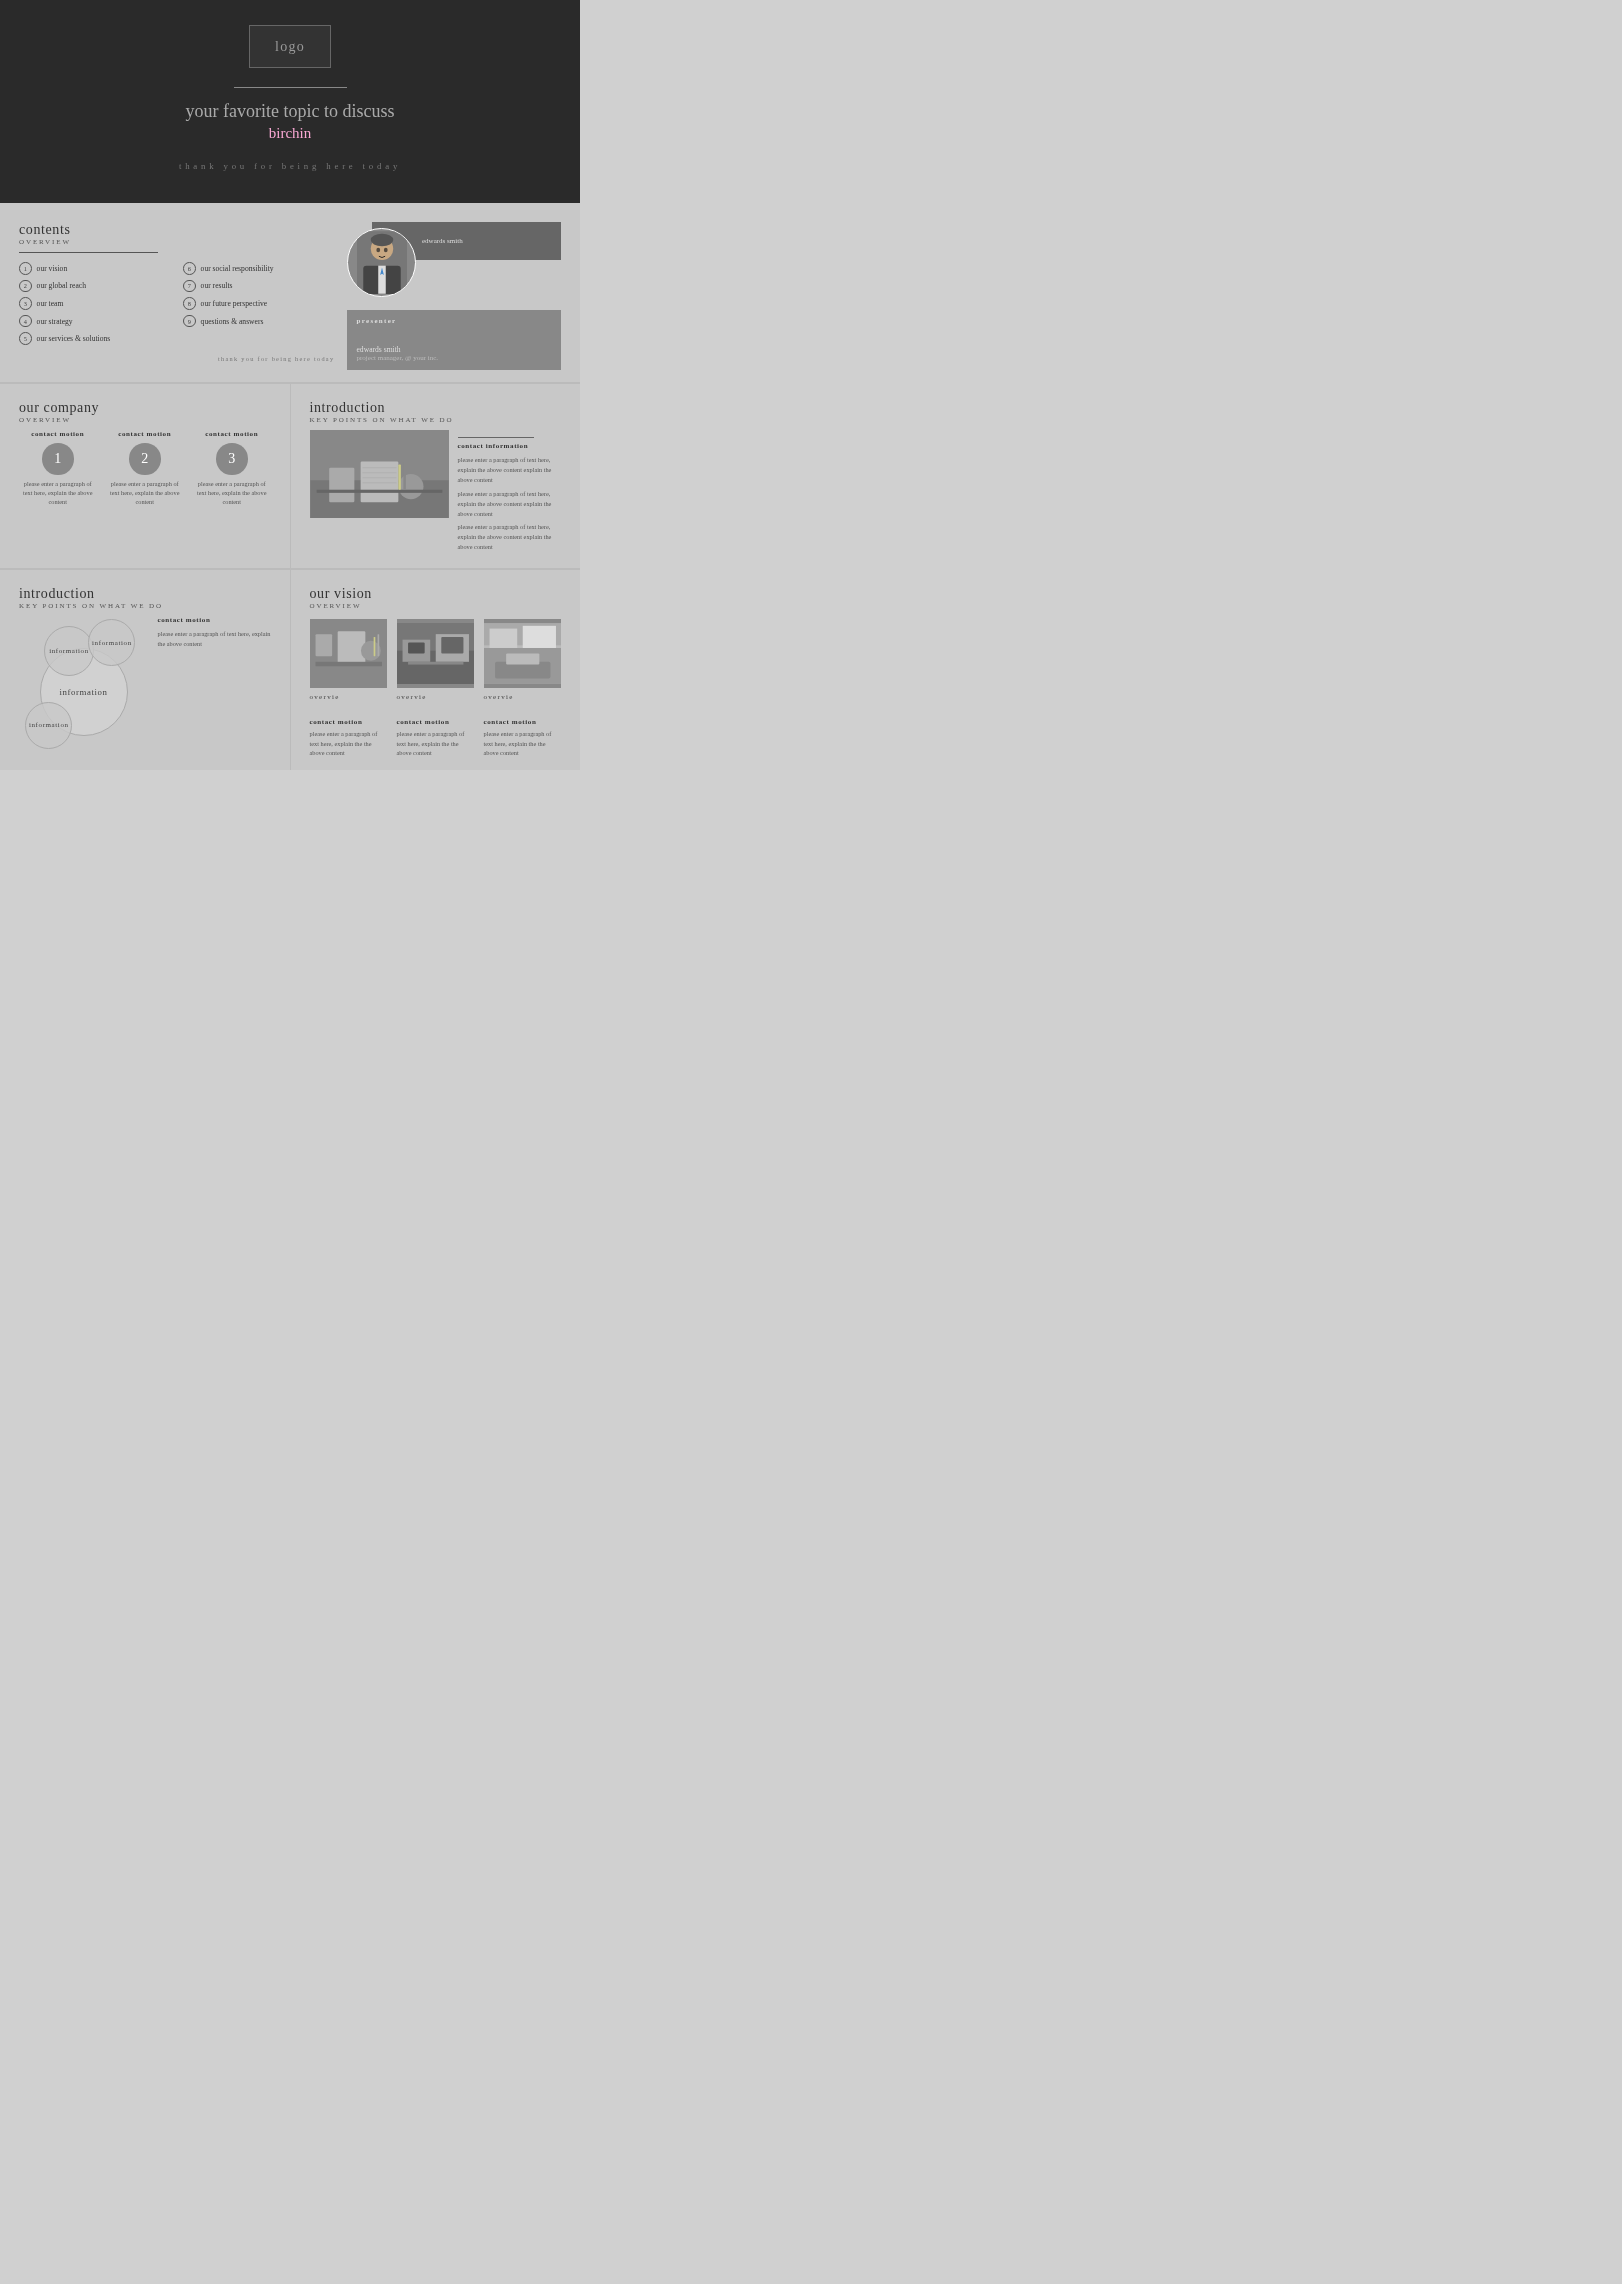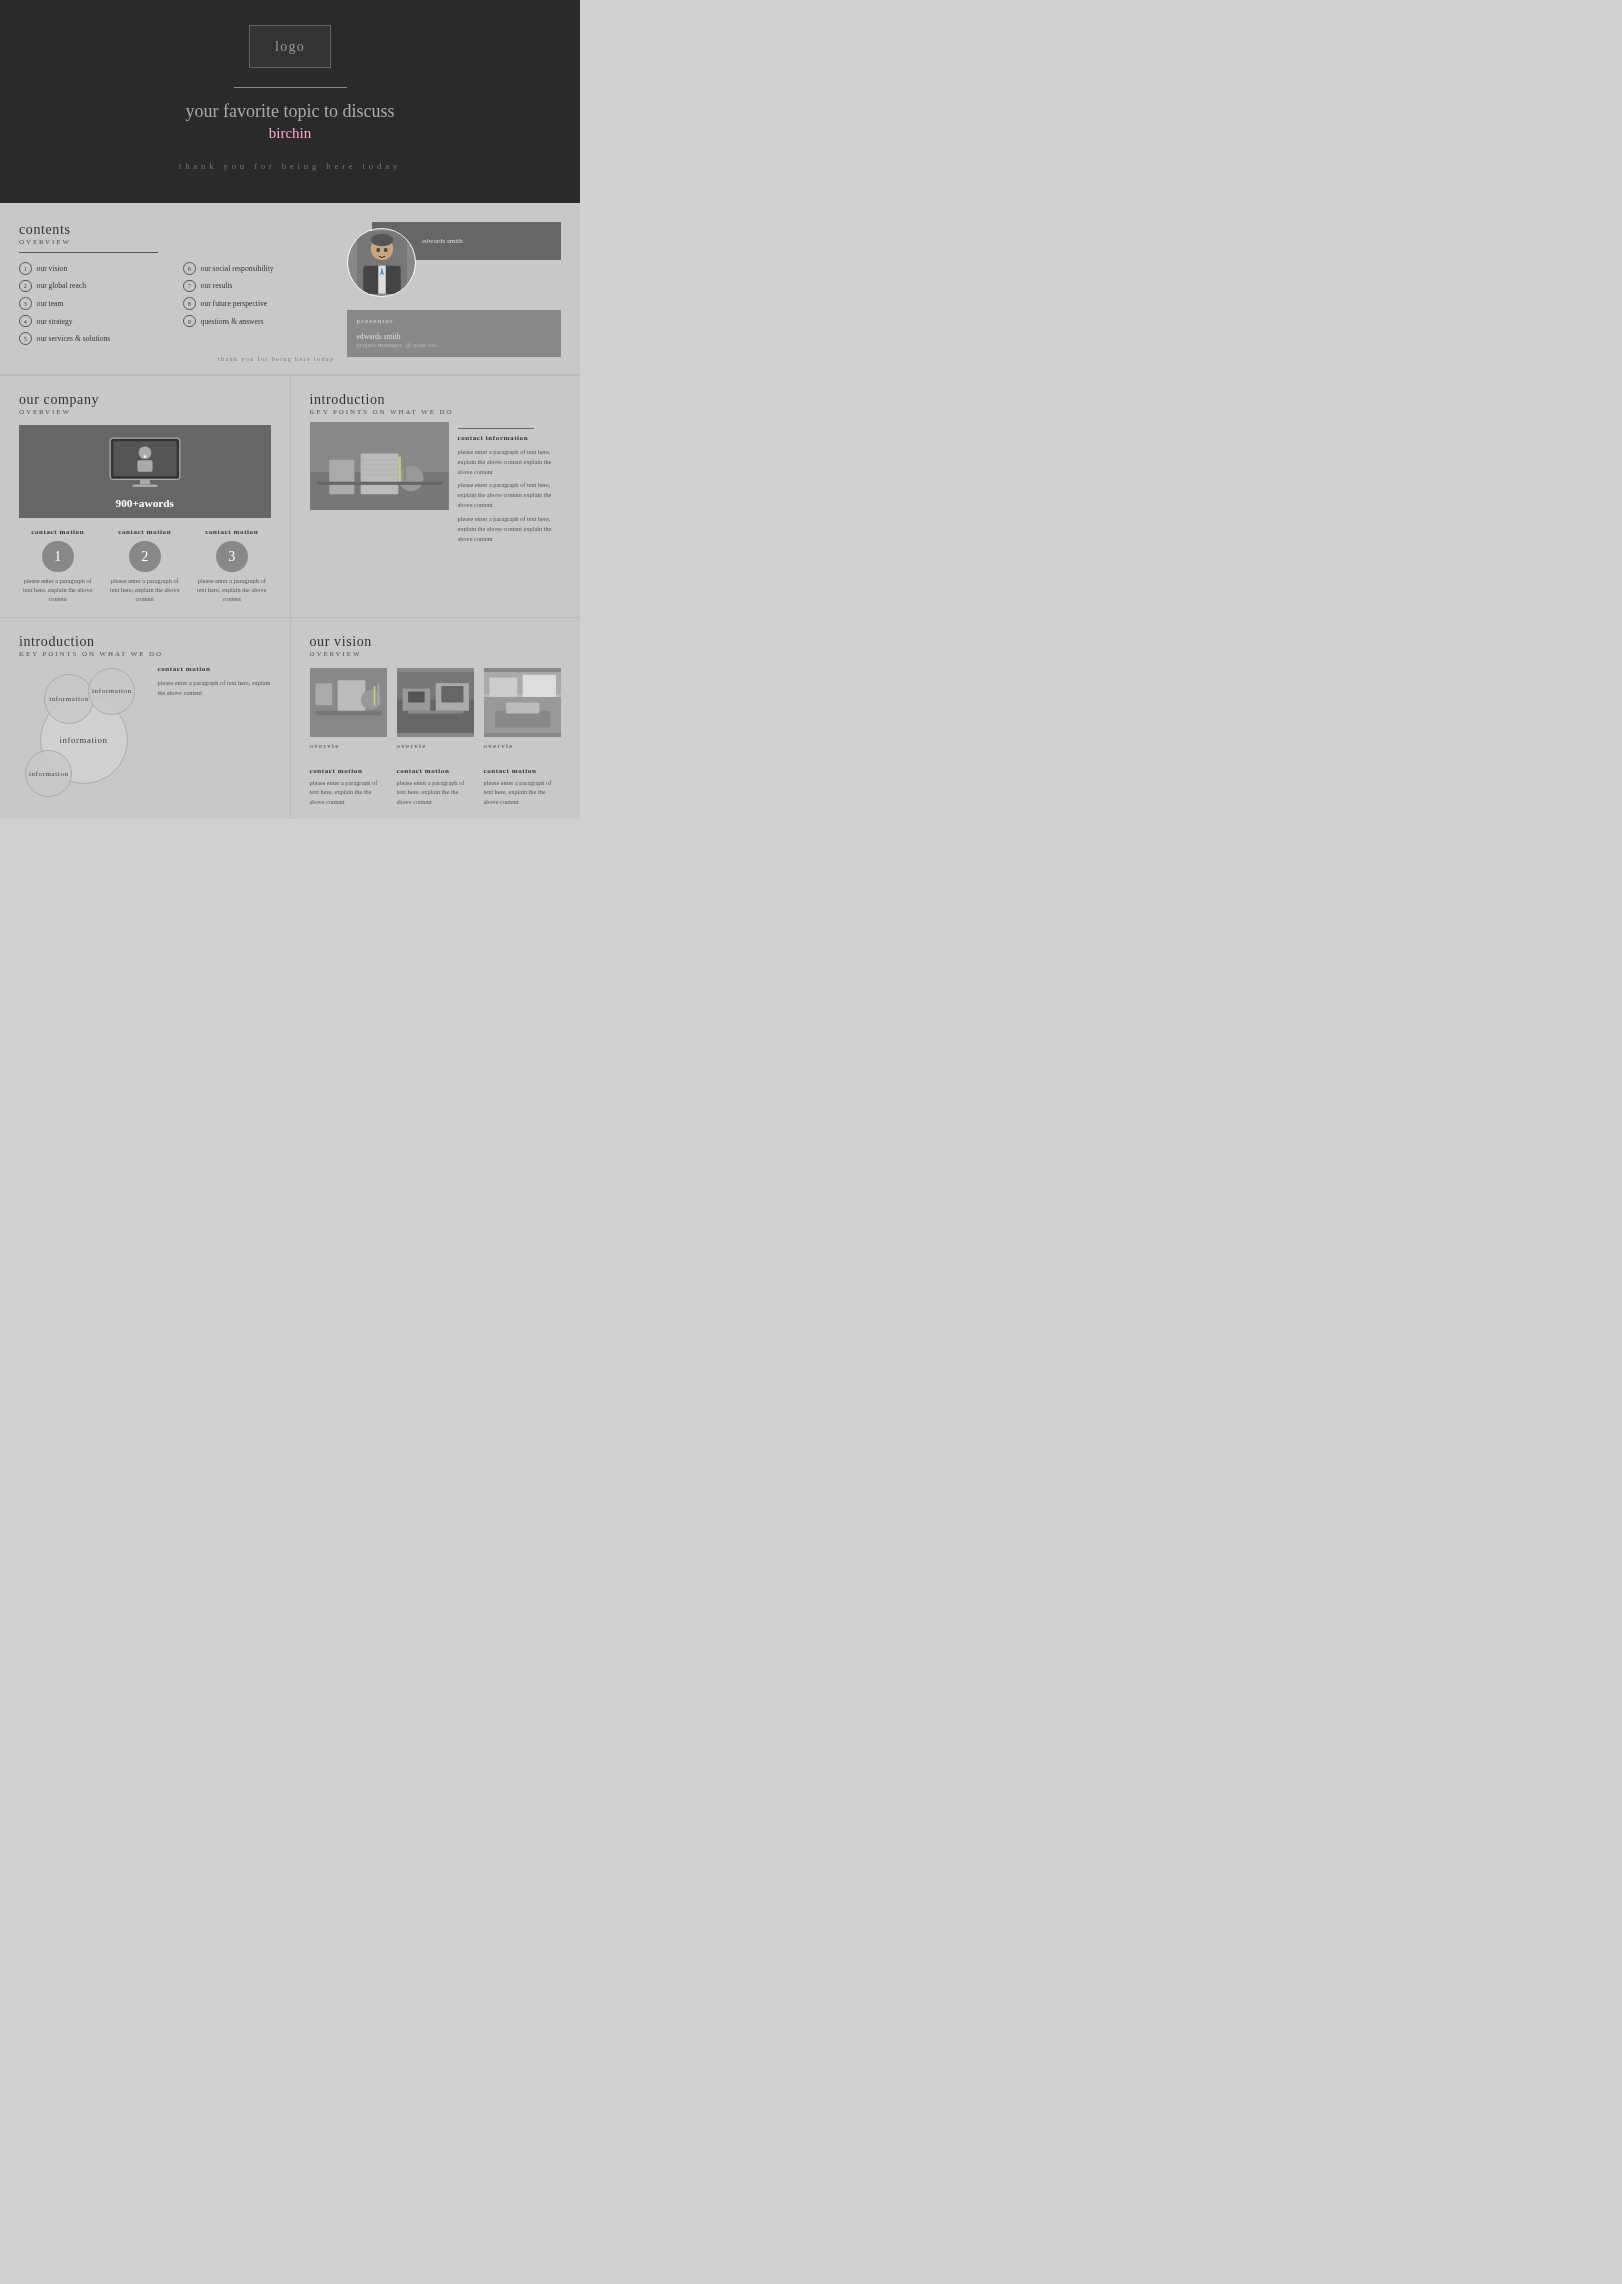--- a/index.html
+++ b/index.html
@@ -149,22 +149,22 @@
     }
     .presenter-info-box {
       background: #888;
       padding: 7.6px 9.5px;
       margin-top: 0;
     }
     .presenter-role {
       font-size: 7px;
       color: #ddd;
       letter-spacing: 1.3px;
-      font-weight: normal;
-      margin-bottom: 7px;
+      font-weight: bold;
+      margin-bottom: 20px;
     }
     .presenter-nm {
       font-size: 7.6px;
       color: #ddd;
     }
     .presenter-title {
       font-size: 7px;
       color: #bbb;
     }
     .award-banner {
@@ -408,40 +408,20 @@
   </div>
 </div>
 
 <div class="slide-divider"></div>
 
 <div style="display:flex;">
 
   <div class="intro-section" style="flex:1; border-right: 1.9px solid #bbb;">
     <div class="section-label">our company</div>
     <div class="section-sublabel">overview</div>
-    <div class="award-banner">
-      <div class="monitor-icon">
-        
-        <svg viewBox="0 0 120 90" xmlns="http://www.w3.org/2000/svg">
-
-          <rect x="5" y="5" width="110" height="65" rx="5" fill="#333" stroke="#aaa" stroke-width="2"></rect>
-
-          <rect x="10" y="10" width="100" height="55" rx="2" fill="#555"></rect>
-
-          <circle cx="60" cy="28" r="10" fill="#aaa"></circle>
-          <rect x="48" y="40" width="24" height="18" rx="3" fill="#aaa"></rect>
-
-          <text x="60" y="37" text-anchor="middle" fill="#fff" font-size="8">★</text>
-
-          <rect x="52" y="70" width="16" height="8" fill="#aaa"></rect>
-          <rect x="40" y="78" width="40" height="4" rx="2" fill="#aaa"></rect>
-        </svg>
-        <div class="award-text">900+awords</div>
-      </div>
-    </div>
     <div class="contact-grid">
       <div class="contact-col">
         <div class="contact-label">contact motion</div>
         <div class="contact-num-circle">1</div>
         <div class="contact-desc">please enter a paragraph of text here, explain the above content</div>
       </div>
       <div class="contact-col">
         <div class="contact-label">contact motion</div>
         <div class="contact-num-circle">2</div>
         <div class="contact-desc">please enter a paragraph of text here, explain the above content</div>

